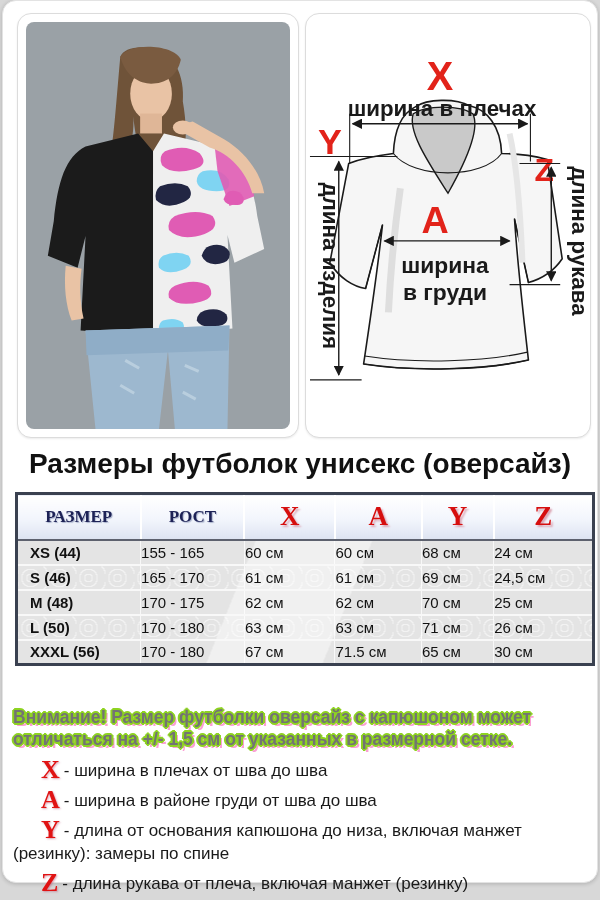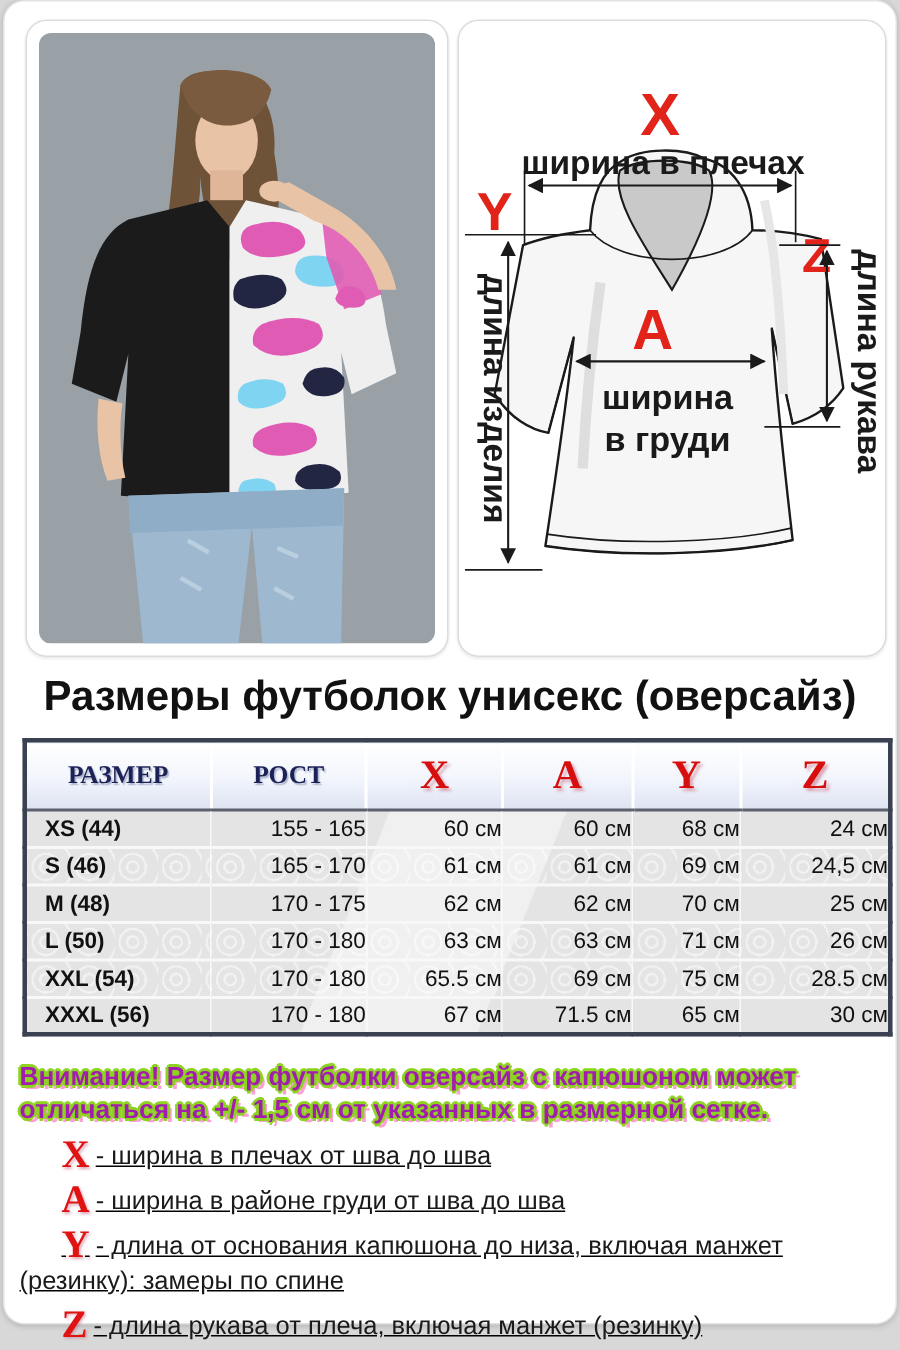--- a/index.html
+++ b/index.html
@@ -54,44 +54,44 @@
   .size-table th:not(:last-child){ border-right:2px solid #ffffff; }
   .size-table th.h-text {
     font-family:"Liberation Serif",serif; font-size:17px; font-weight:bold;
     color:#1d2256; text-shadow:1px 1px 1px #aab3cc;
   }
   .size-table th.h-letter {
     font-family:"Liberation Serif",serif; font-size:27px; font-weight:bold;
     color:#d60e0e; text-shadow:2px 2px 2px #dba6b4;
   }
   .size-table td {
-    height:25px; font-size:15px; color:#111; text-align:right; vertical-align:middle;
+    height:25px; font-size:15px; color:#111; text-align:left; vertical-align:middle;
     background:transparent;
   }
   .size-table tbody tr:not(:first-child) td { border-top:2px solid #f8f8f8; }
   .size-table td:not(:last-child){ border-right:1px solid rgba(255,255,255,.75);margin-top:19px; }
   .size-table td.szc { text-align:left; padding-left:12px; font-weight:bold; }
   .size-table tr.wm td {
     background-image:repeating-radial-gradient(circle at 12px 12px,
       rgba(255,255,255,0) 0 3px, rgba(255,255,255,.5) 3px 4.5px,
       rgba(255,255,255,0) 4.5px 8px, rgba(255,255,255,.5) 8px 9.5px,
       rgba(255,255,255,0) 9.5px 14px);
     background-size:29px 25px;
   }
   
   .notice {
     position:absolute; left:10px; top:706px; width:545px;
-    font-size:17.5px; font-weight:bold; line-height:1.25; color:#a21caf;
+    font-size:17.5px; font-weight:bold; line-height:1.25; color:#737373;
     text-shadow:
       -1px -1px 0 #8ed321, 1px -1px 0 #8ed321, -1px 1px 0 #8ed321, 1px 1px 0 #8ed321,
       -2px 0 0 #8ed321, 2px 0 0 #8ed321, 0 -2px 0 #8ed321, 0 2px 0 #8ed321,
       3px 3px 0 #fb9fd4;
   }
   
-  .legend { position:absolute; left:10px; top:757px; width:578px;text-decoration:underline; }
+  .legend { position:absolute; left:10px; top:757px; width:578px; }
   .legend p { font-size:17px; color:#1a1a1a; line-height:23px; margin-bottom:6px; }
   .legend .letter {
     font-family:"Liberation Serif",serif; font-weight:bold; font-size:26px;
     color:#e01313; text-shadow:1px 1px 2px rgba(190,90,120,.55);
     padding:0 4px 0 28px; vertical-align:-2px;
   }
 </style>
 </head>
 <body>
 
@@ -239,28 +239,20 @@
             <td>25 см</td>
           </tr>
           <tr class="wm">
             <td class="szc">L (50)</td>
             <td>170 - 180</td>
             <td>63 см</td>
             <td>63 см</td>
             <td>71 см</td>
             <td>26 см</td>
           </tr>
-          <tr class="wm">
-            <td class="szc">XXL (54)</td>
-            <td>170 - 180</td>
-            <td>65.5 см</td>
-            <td>69 см</td>
-            <td>75 см</td>
-            <td>28.5 см</td>
-          </tr>
           <tr>
             <td class="szc">XXXL (56)</td>
             <td>170 - 180</td>
             <td>67 см</td>
             <td>71.5 см</td>
             <td>65 см</td>
             <td>30 см</td>
           </tr>
         </tbody>
     </table>

